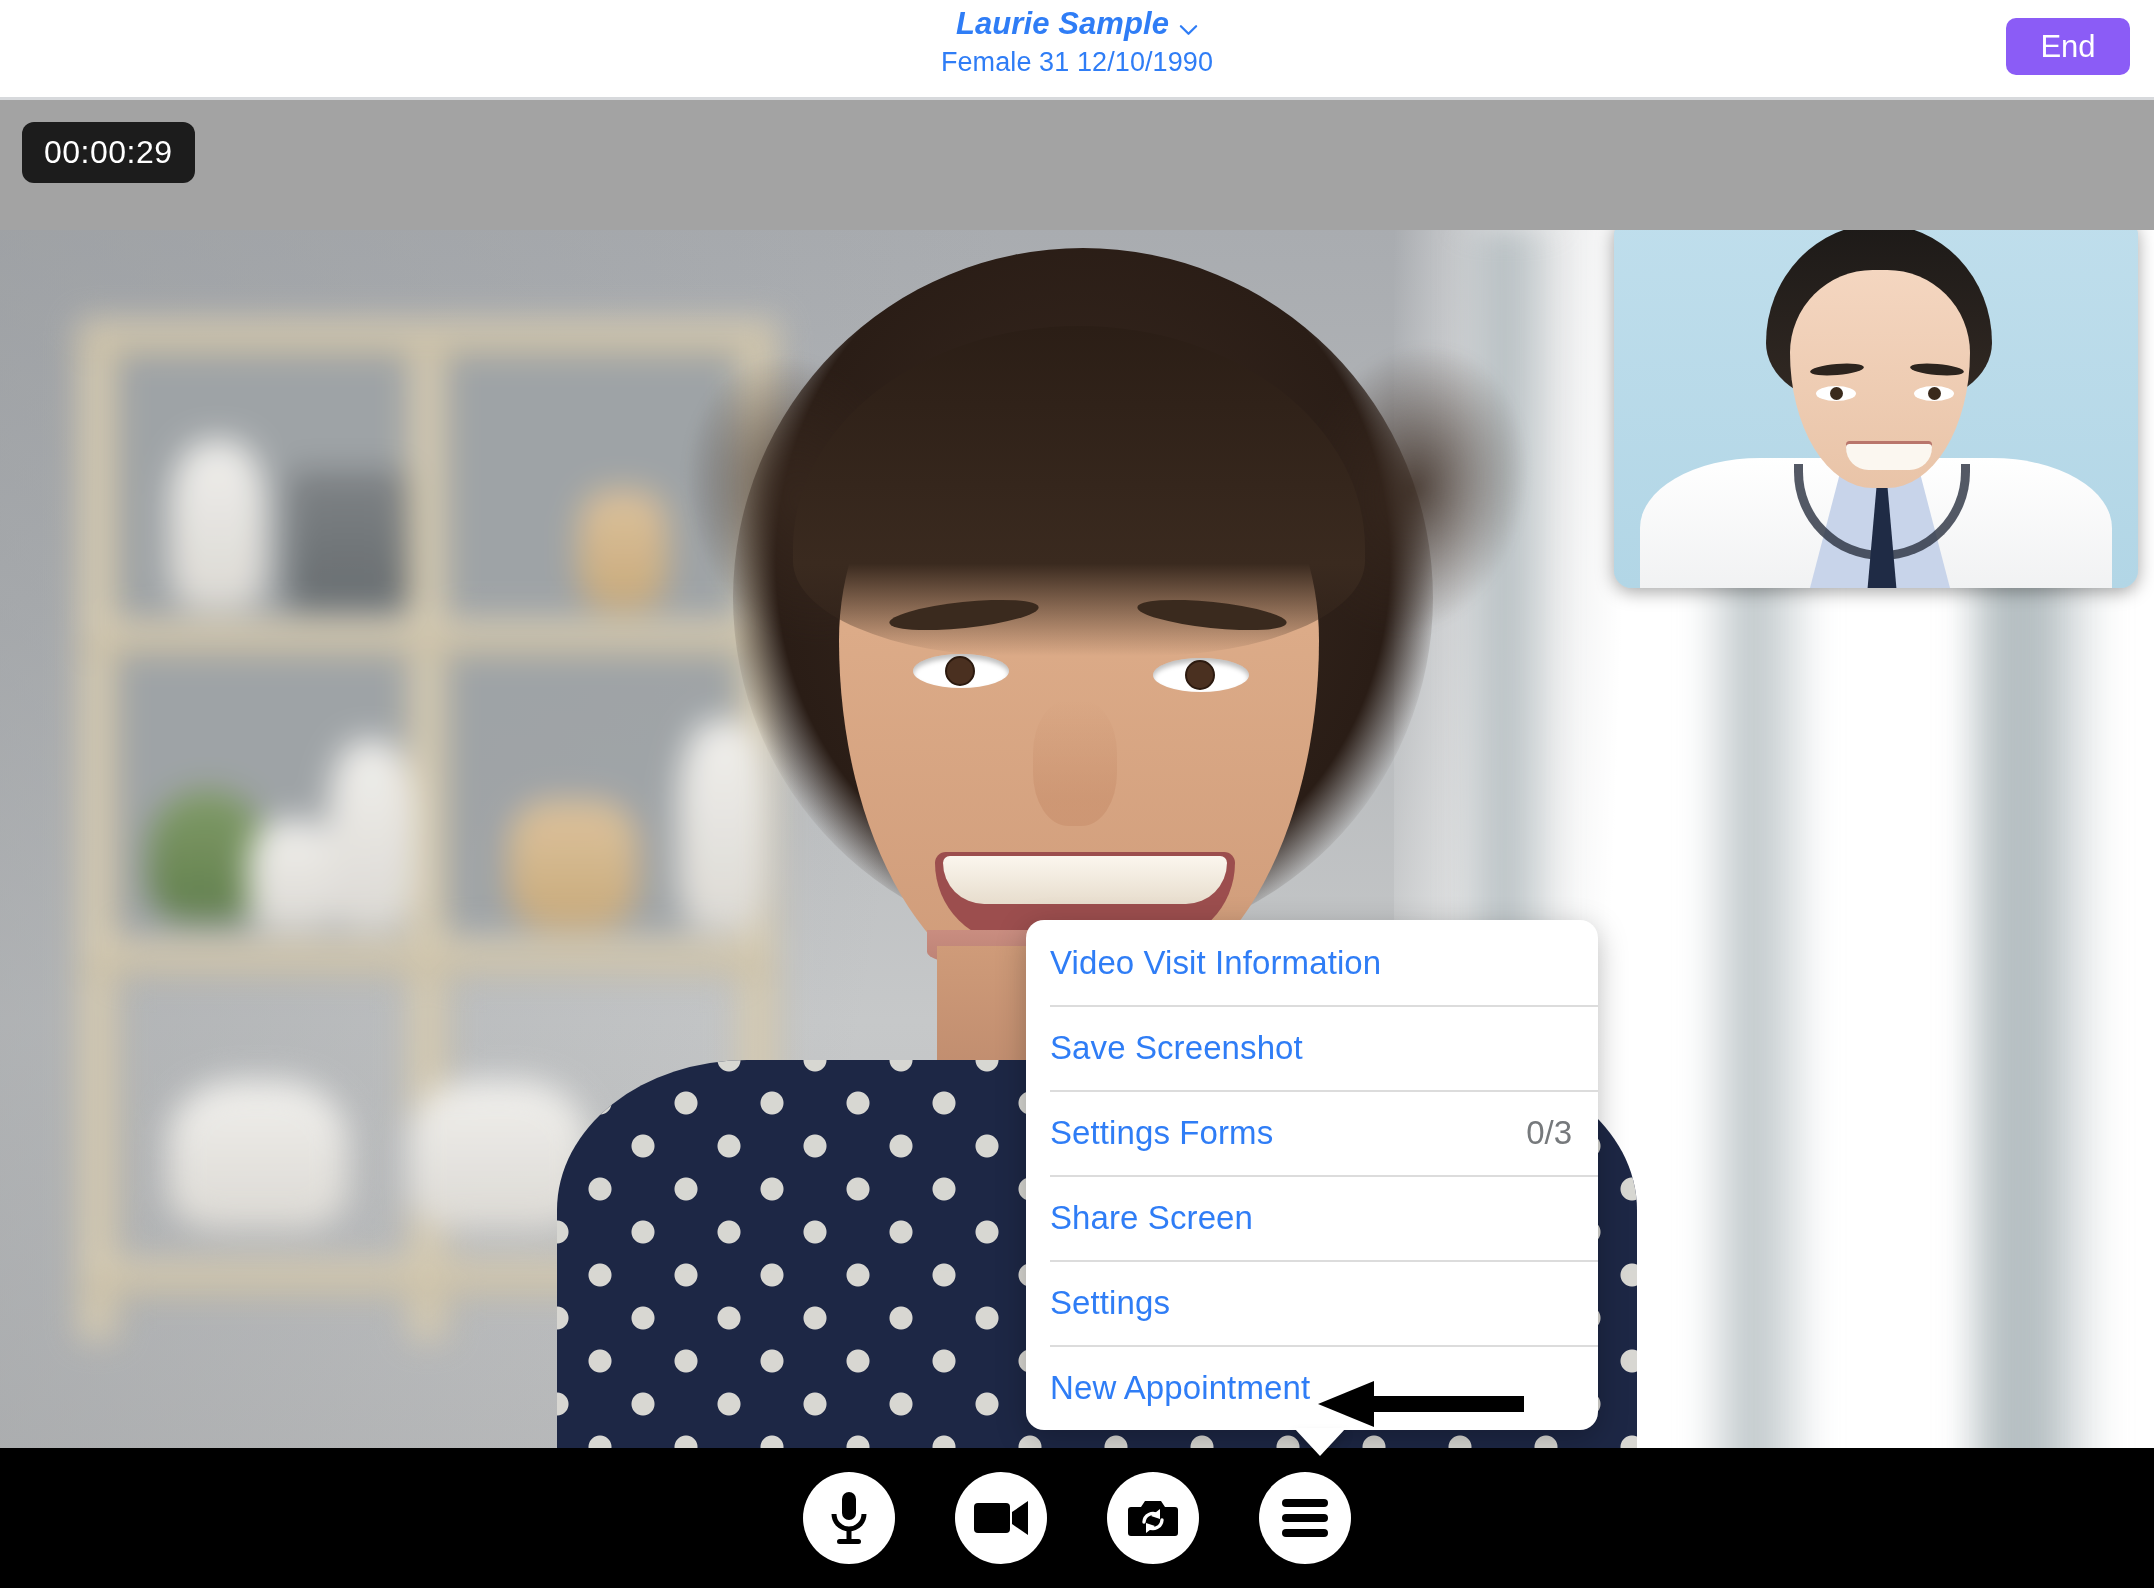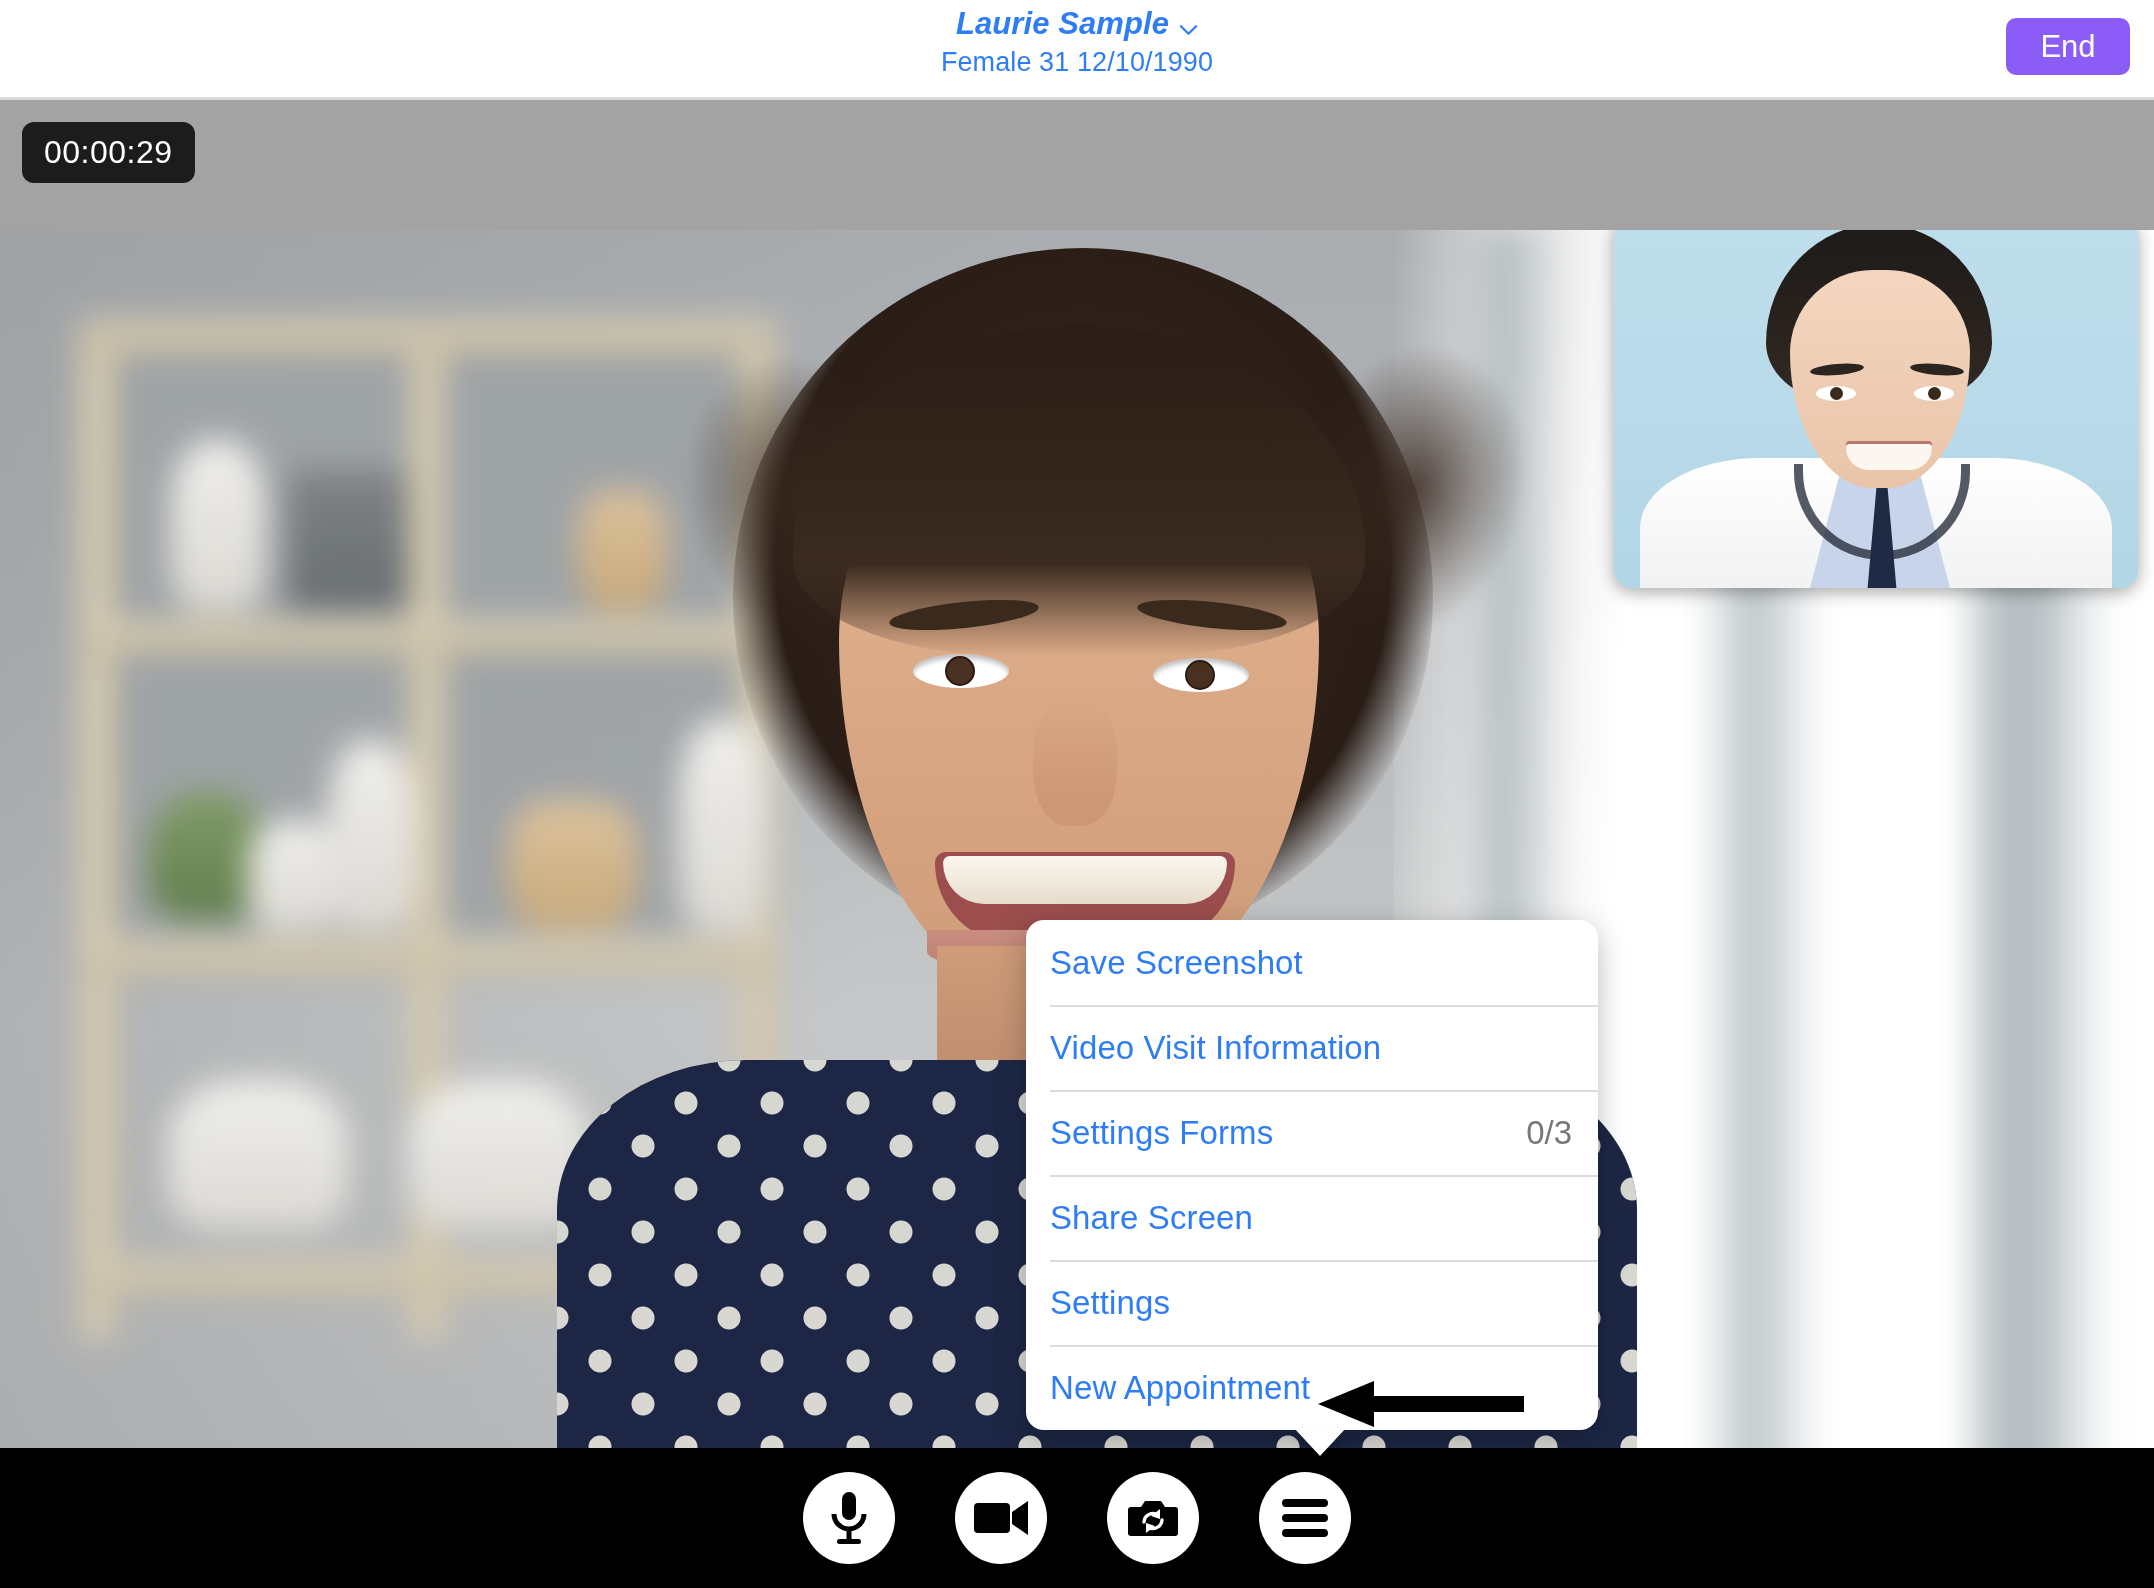--- a/index.html
+++ b/index.html
@@ -411,25 +411,25 @@
         <div class="doc-pupil dpl"></div>
         <div class="doc-pupil dpr"></div>
         <div class="doc-mouth"></div>
       </div>
     </div>
 
     <div class="timer-badge">00:00:29</div>
 
     <div class="menu">
       <div class="menu-item">
+        <span class="menu-label">Video Visit Information</span>
+        <span class="menu-badge"></span>
+      </div>
+      <div class="menu-item">
         <span class="menu-label">Save Screenshot</span>
-        <span class="menu-badge"></span>
-      </div>
-      <div class="menu-item">
-        <span class="menu-label">Video Visit Information</span>
         <span class="menu-badge"></span>
       </div>
       <div class="menu-item">
         <span class="menu-label">Settings Forms</span>
         <span class="menu-badge">0/3</span>
       </div>
       <div class="menu-item">
         <span class="menu-label">Share Screen</span>
         <span class="menu-badge"></span>
       </div>

